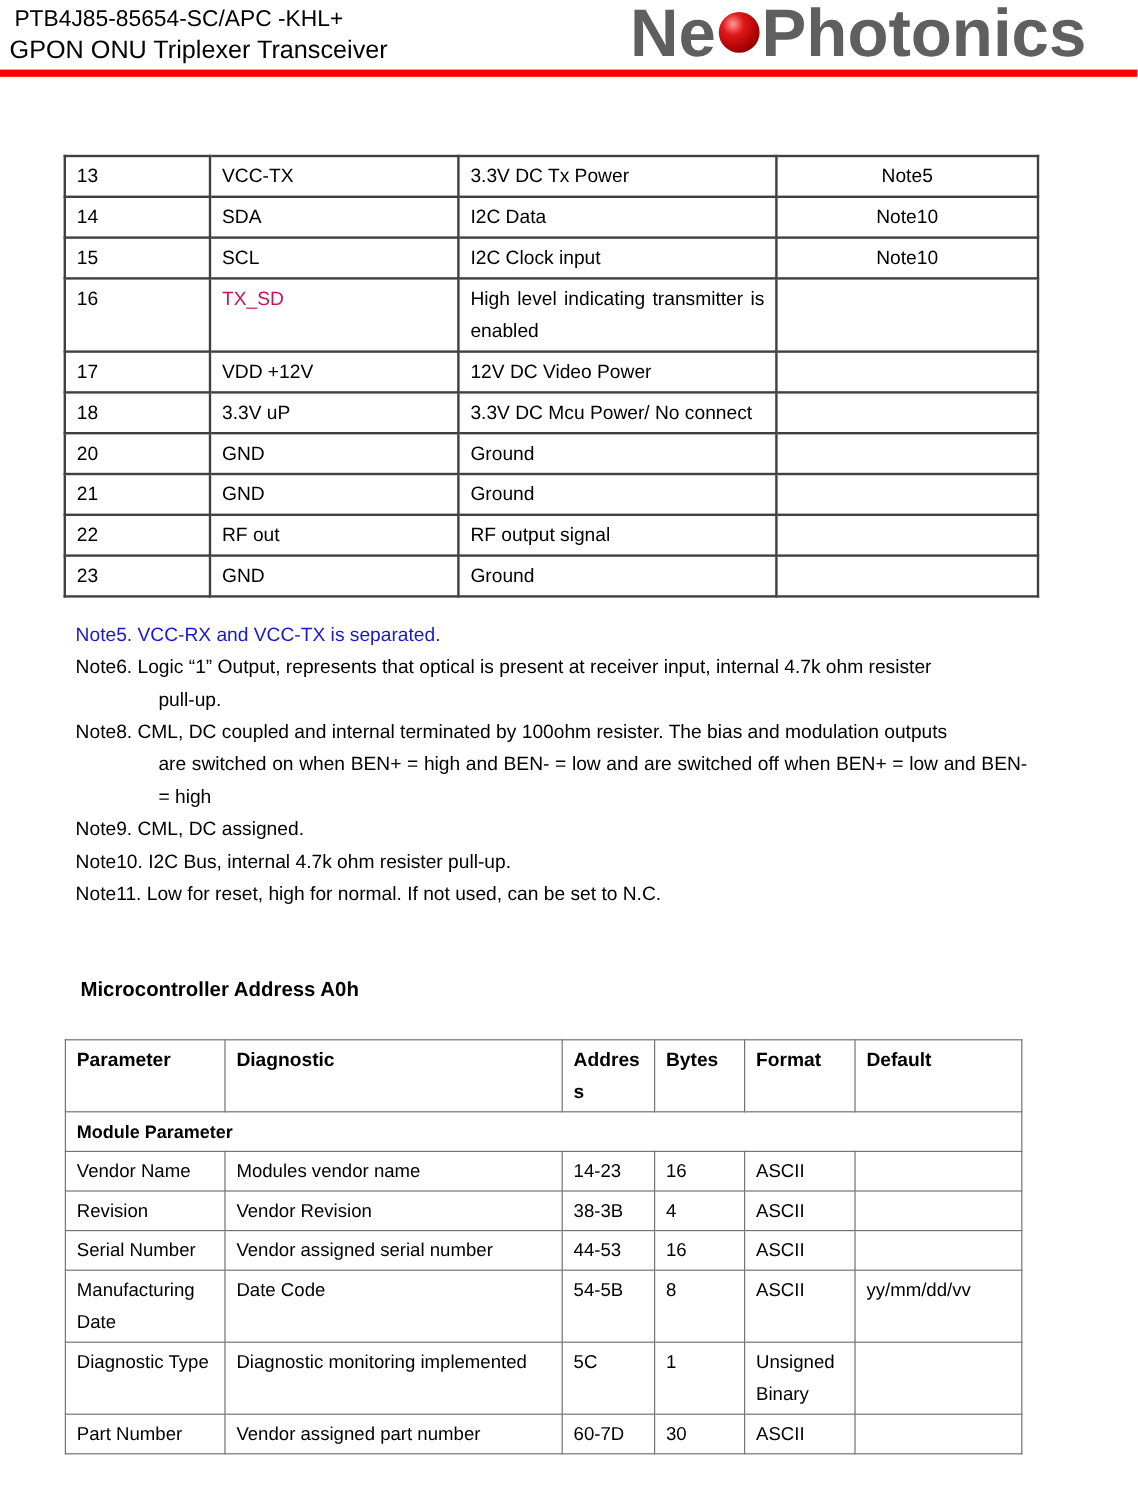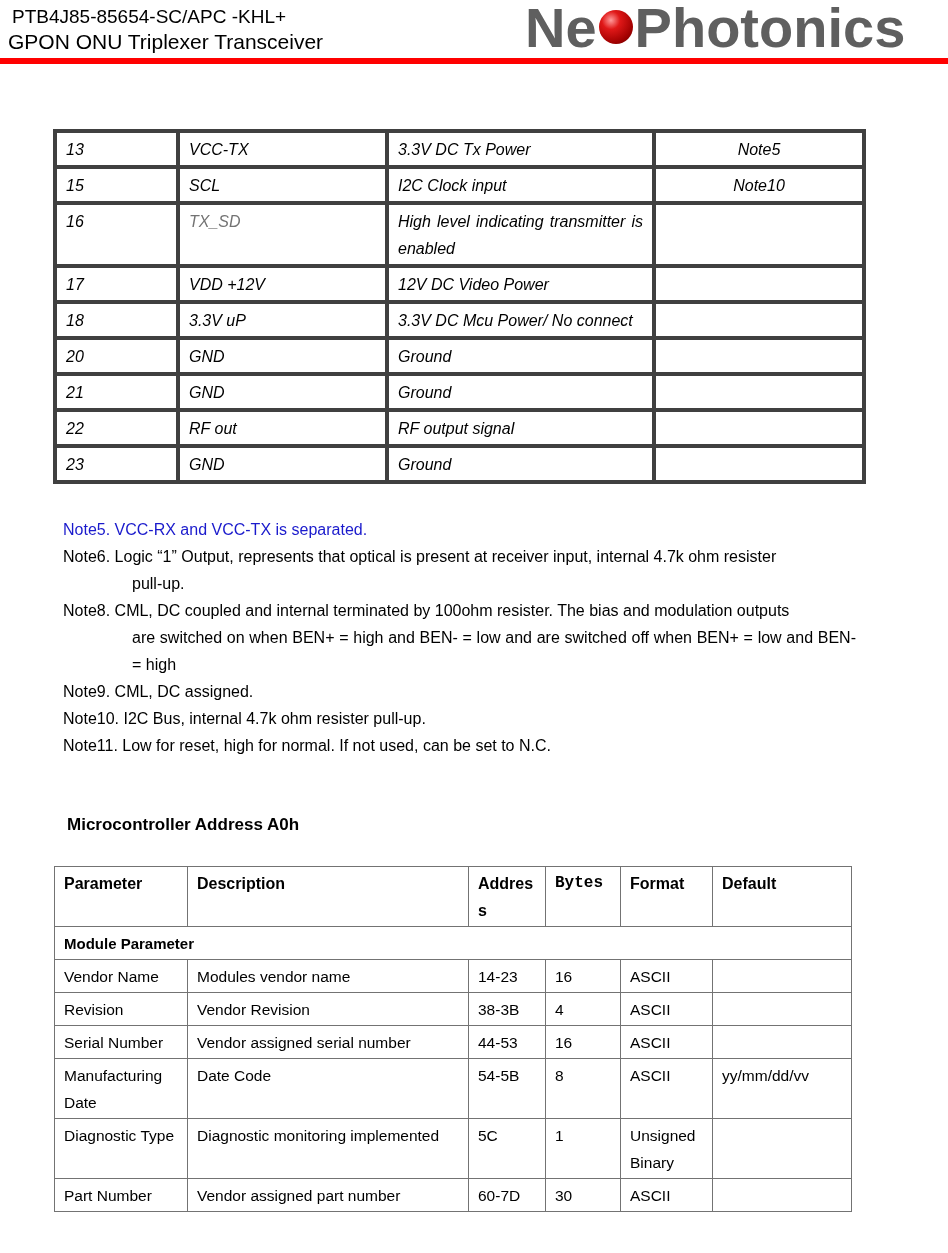--- a/index.html
+++ b/index.html
@@ -10,42 +10,42 @@
   .logo { position: absolute; left: 525px; top: 0px; height: 58px; display: flex; align-items: flex-start;
           font-family: "Liberation Sans", sans-serif; font-weight: bold; font-size: 56px; color: #5f5f5f;
           letter-spacing: 0px; line-height: 1; }
   .logo .ball { display: inline-block; width: 34px; height: 34px; border-radius: 50%;
                 background: radial-gradient(circle at 35% 30%, #ff9a9a 0%, #e01818 28%, #a00000 70%, #5a0000 100%);
                 margin: 10px 2px 0 2px; }
   .redbar { position: absolute; left: 0; top: 58px; width: 948px; height: 6px; background: #ff0000; }
 
   table { border-collapse: collapse; position: absolute; }
   .pin-table { left: 53px; top: 129px; width: 813px; font-size: 16px; }
-  .pin-table td { border: 4px solid #404040; padding: 3px 9px 2px 9px; vertical-align: top; line-height: 27px; height: 21px; font-style: italic; }
+  .pin-table td { border: 2px solid #404040; padding: 3px 9px 2px 9px; vertical-align: top; line-height: 27px; height: 21px; }
   .pin-table td.c1 { width: 101px; }
   .pin-table td.c2 { width: 187px; }
   .pin-table td.c3 { width: 245px; text-align: justify; }
   .pin-table td.c4 { text-align: center; }
-  .blue { color: #737373; }
+  .blue { color: #be185d; }
 
   .notes { position: absolute; left: 63px; top: 516px; width: 793px; font-size: 16px; line-height: 27px; }
   .note { text-align: justify; }
   .note .cont { display: block; padding-left: 69px; }
   .note.blue-note { color: #1a1acc; }
 
   .section-title { position: absolute; left: 67px; top: 815px; font-size: 17px; font-weight: bold; }
 
   .mcu-table { left: 54px; top: 866px; width: 798px; font-size: 16px; }
   .mcu-table td, .mcu-table th { border: 1px solid #737373; padding: 3px 9px 2px 9px; vertical-align: top;
                                  line-height: 27px; text-align: left; }
   .mcu-table th { font-weight: bold; }
   .mcu-table .w1 { width: 114px; }
   .mcu-table .w2 { width: 262px; }
   .mcu-table .w3 { width: 58px; }
-  .mcu-table .w4 { width: 56px; font-family: Liberation Mono, monospace; }
+  .mcu-table .w4 { width: 56px; }
   .mcu-table .w5 { width: 73px; }
   .mcu-table .group td { font-weight: bold; font-size: 15px; }
   .mcu-table td { font-size: 15.5px; }
 </style>
 </head>
 <body>
 
 <div class="hdr-title">PTB4J85-85654-SC/APC -KHL+</div>
 <div class="hdr-sub">GPON ONU Triplexer Transceiver</div>
 <div class="logo">
@@ -57,20 +57,26 @@
 
 <table class="pin-table">
   <tbody>
     <tr>
       <td class="c1">13</td>
       <td class="c2">VCC-TX</td>
       <td class="c3">3.3V DC Tx Power</td>
       <td class="c4">Note5</td>
     </tr>
     <tr>
+      <td class="c1">14</td>
+      <td class="c2">SDA</td>
+      <td class="c3">I2C Data</td>
+      <td class="c4">Note10</td>
+    </tr>
+    <tr>
       <td class="c1">15</td>
       <td class="c2">SCL</td>
       <td class="c3">I2C Clock input</td>
       <td class="c4">Note10</td>
     </tr>
     <tr>
       <td class="c1">16</td>
       <td class="c2 blue">TX_SD</td>
       <td class="c3">High level indicating transmitter is enabled</td>
       <td class="c4"></td>
@@ -136,21 +142,21 @@
     <span>Note11. Low for reset, high for normal. If not used, can be set to N.C.</span>
   </div>
 </div>
 
 <div class="section-title">Microcontroller Address A0h</div>
 
 <table class="mcu-table">
   <thead>
     <tr>
       <th class="w1">Parameter</th>
-      <th class="w2">Description</th>
+      <th class="w2">Diagnostic</th>
       <th class="w3" style="word-break: break-all;">Address</th>
       <th class="w4">Bytes</th>
       <th class="w5">Format</th>
       <th>Default</th>
     </tr>
   </thead>
   <tbody>
     <tr class="group">
       <td colspan="6">Module Parameter</td>
     </tr>

